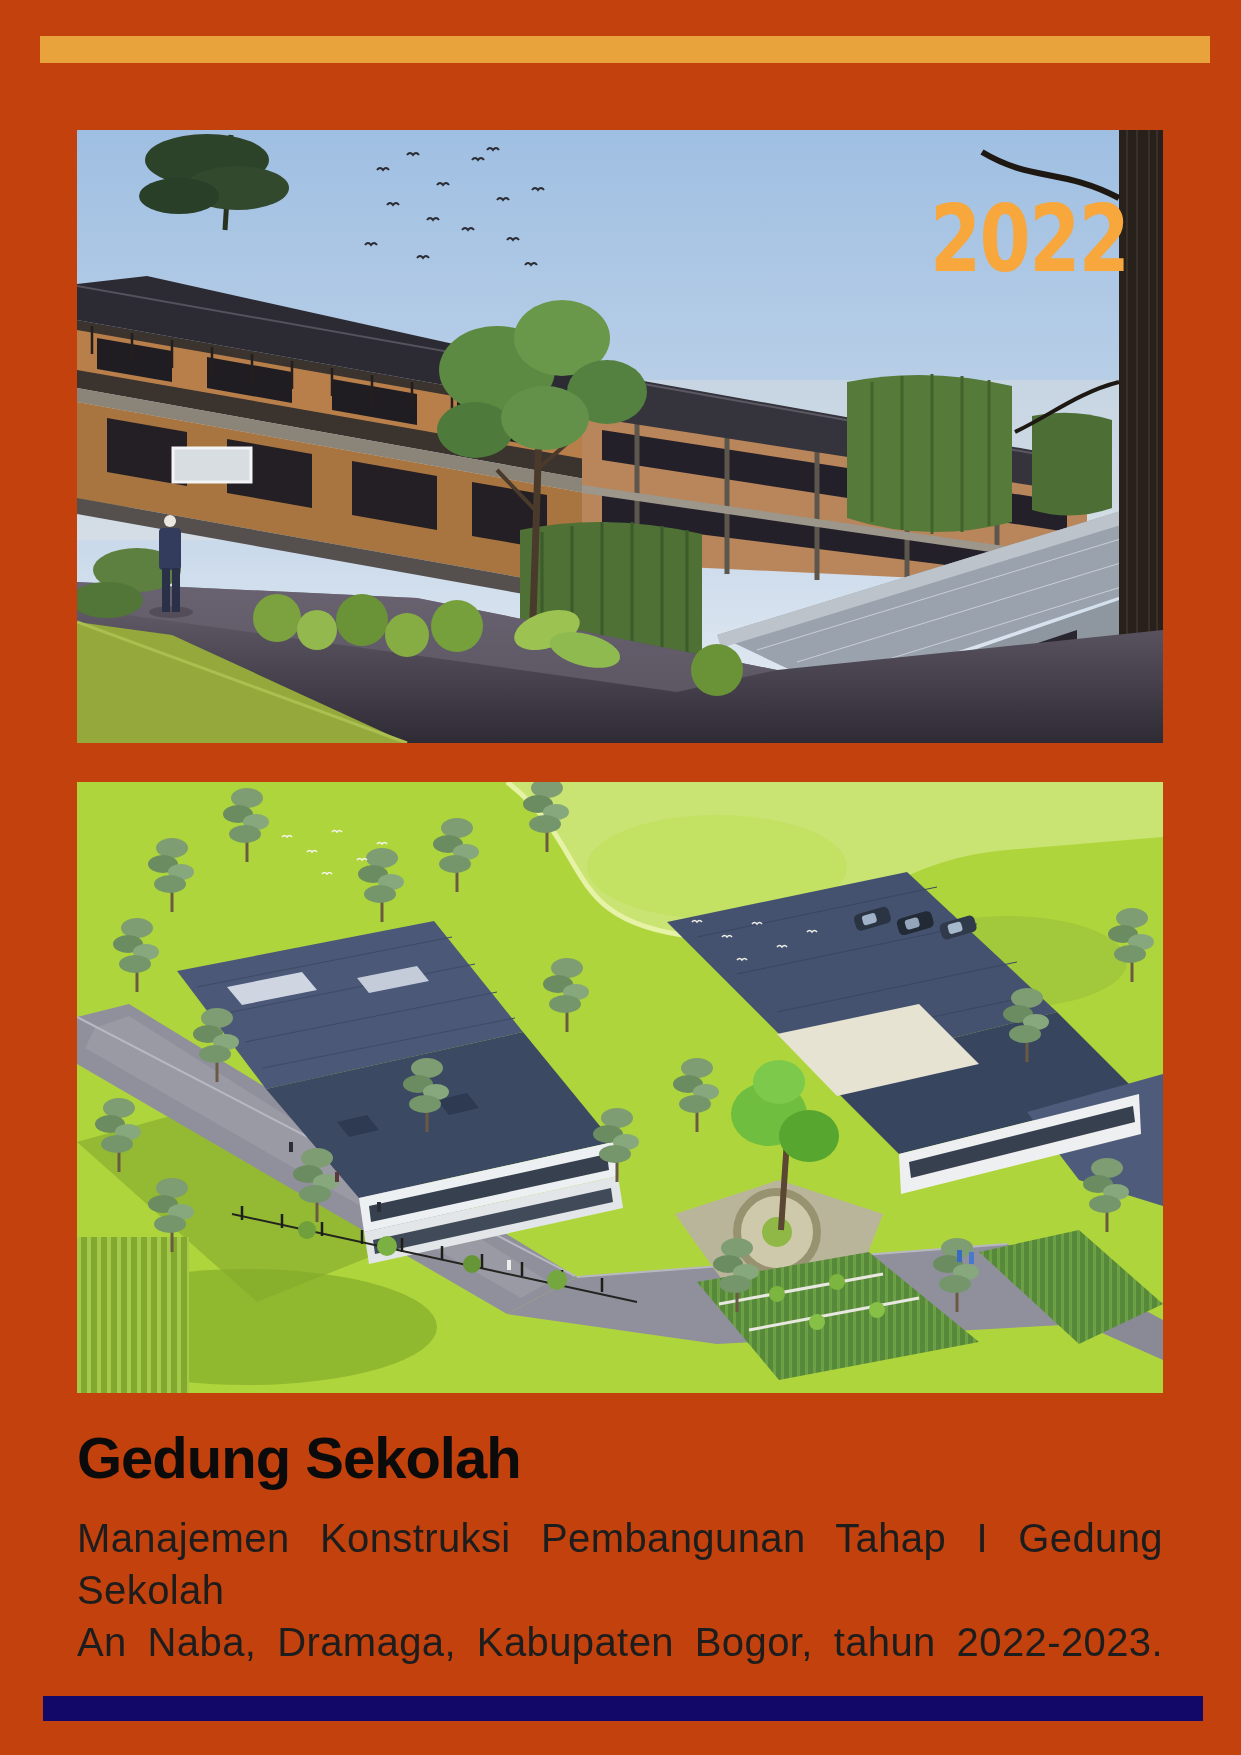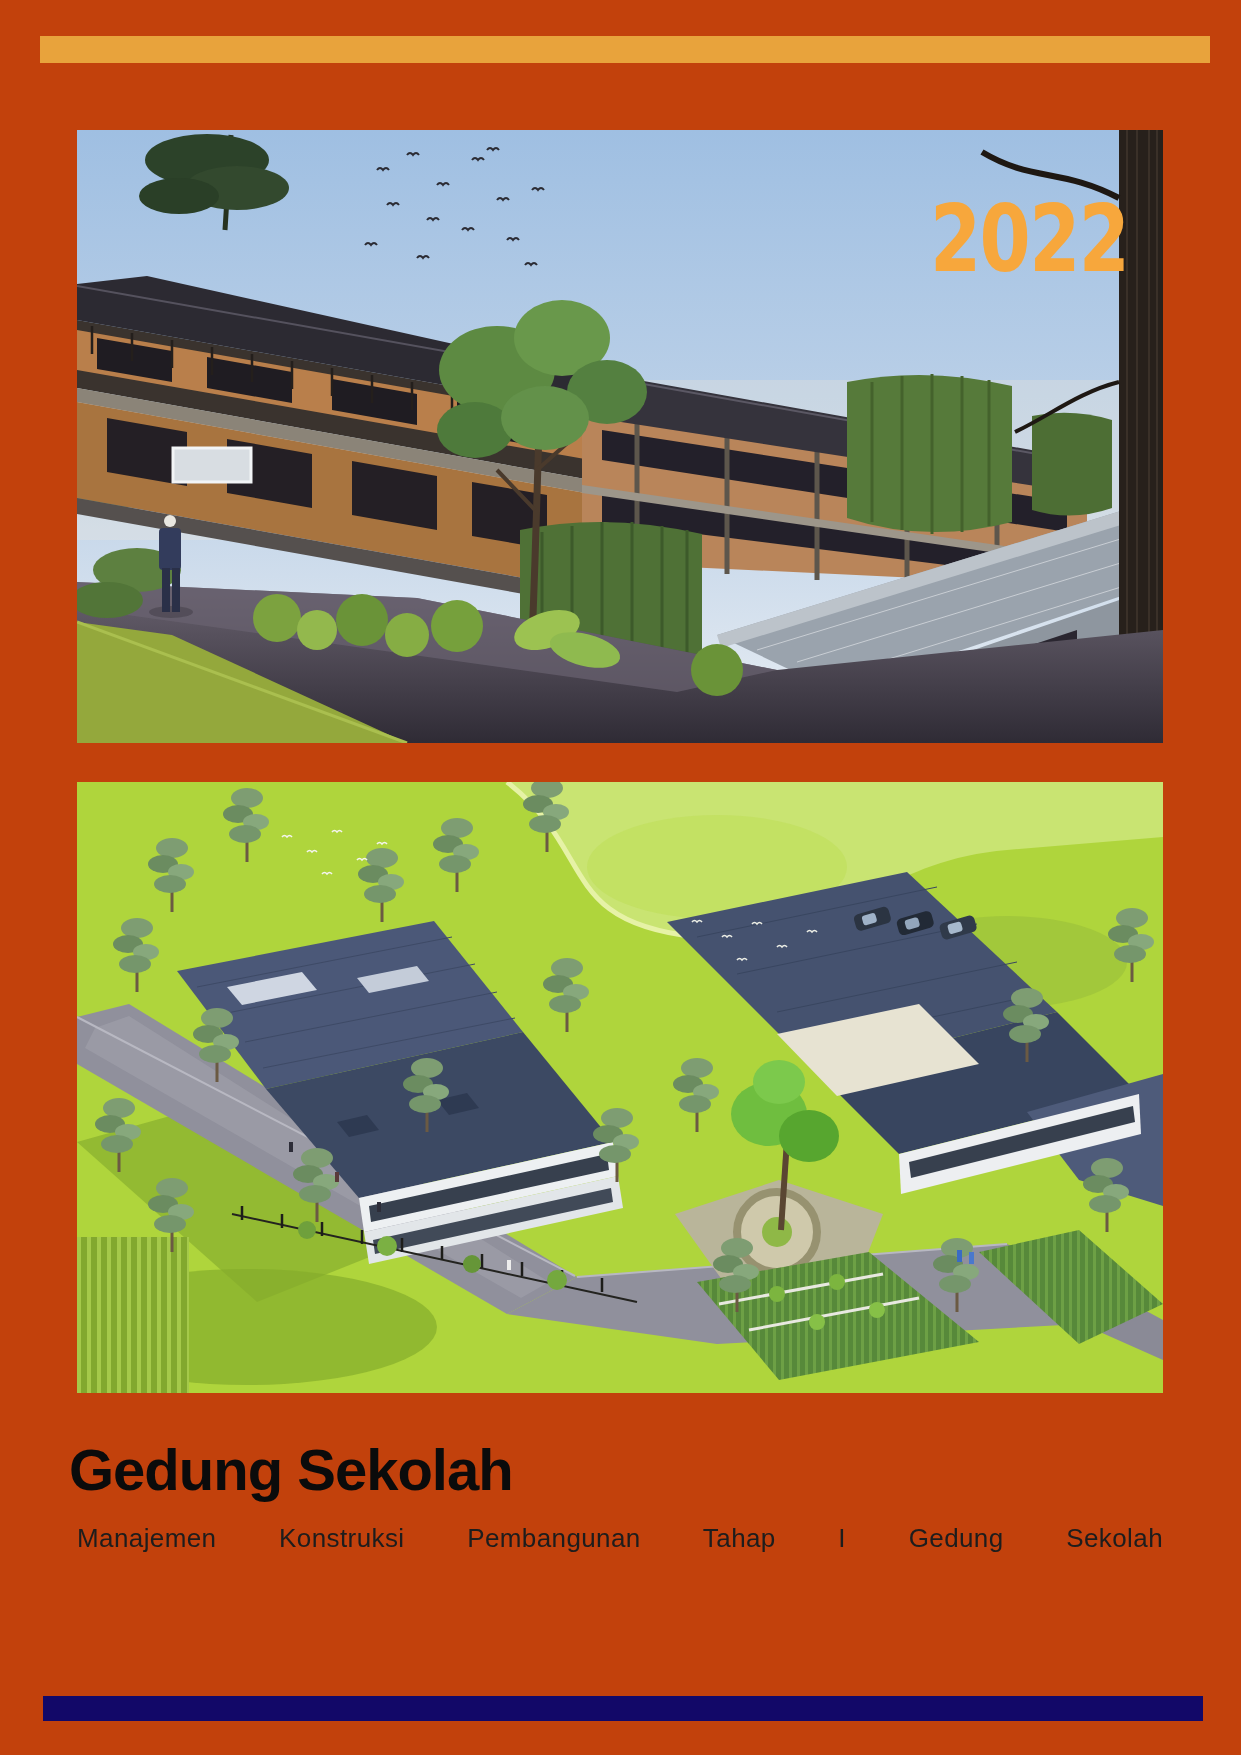--- a/index.html
+++ b/index.html
@@ -8,23 +8,23 @@
   .bar{position:absolute;}
   .top-bar{left:40px;top:36px;width:1170px;height:27px;}
   .bottom-bar{left:43px;top:1696px;width:1160px;height:25px;}
   .photo{position:absolute;left:77px;width:1086px;overflow:hidden;background:#cfe0ee;}
   .photo-1{top:130px;height:613px;}
   .photo-2{top:782px;height:611px;}
   .photo svg{display:block;width:100%;height:100%;}
   .year-overlay{position:absolute;left:853px;top:64px;font-size:92px;font-weight:700;
         font-family:"DejaVu Sans","Liberation Sans",sans-serif;letter-spacing:-2px;
         transform:scaleX(.8);transform-origin:left top;line-height:1;}
-  .title{position:absolute;left:69px;top:1425px;width:1086px;font-size:58px;font-weight:700;
-        letter-spacing:-1px;color:#0b0b0b;line-height:1.15;margin-top:12px;}
-  .desc{position:absolute;left:77px;top:1512px;width:1086px;font-size:26px;font-weight:300;
+  .title{position:absolute;left:77px;top:1425px;width:1086px;font-size:58px;font-weight:700;
+        letter-spacing:-1px;color:#0b0b0b;line-height:1.15;}
+  .desc{position:absolute;left:77px;top:1512px;width:1086px;font-size:40px;font-weight:300;
         color:#1d1d1d;letter-spacing:.4px;}
   .desc .line{line-height:52px;text-align:justify;text-align-last:justify;text-justify:inter-word;}
   .desc .line.last{text-align:left;text-align-last:left;}
 </style>
 </head>
 <body>
 
 <div class="page">
 
   <div class="bar top-bar" style="background: rgb(232, 163, 60);"></div>
@@ -403,16 +403,17 @@
         <rect x="880" y="468" width="5" height="12" fill="#3a6bc4"></rect>
         <rect x="892" y="470" width="5" height="12" fill="#4a78cc"></rect>
       </g>
     </svg>
   </div>
 
   <div class="title">Gedung Sekolah</div>
 
   <div class="desc">
     <div class="line">Manajemen Konstruksi Pembangunan Tahap I Gedung Sekolah</div>
+    <div class="line">An Naba, Dramaga, Kabupaten Bogor, tahun 2022-2023.</div>
   </div>
 
   <div class="bar bottom-bar" style="background: rgb(18, 8, 104);"></div>
 </div>
 
 </body></html>

